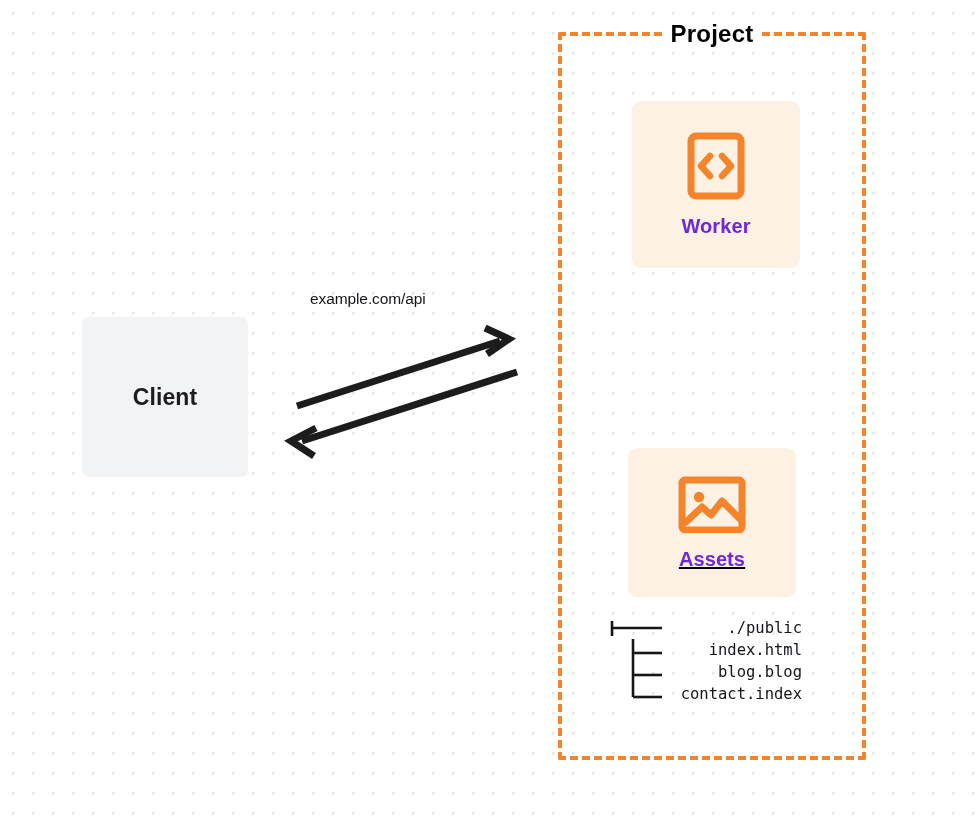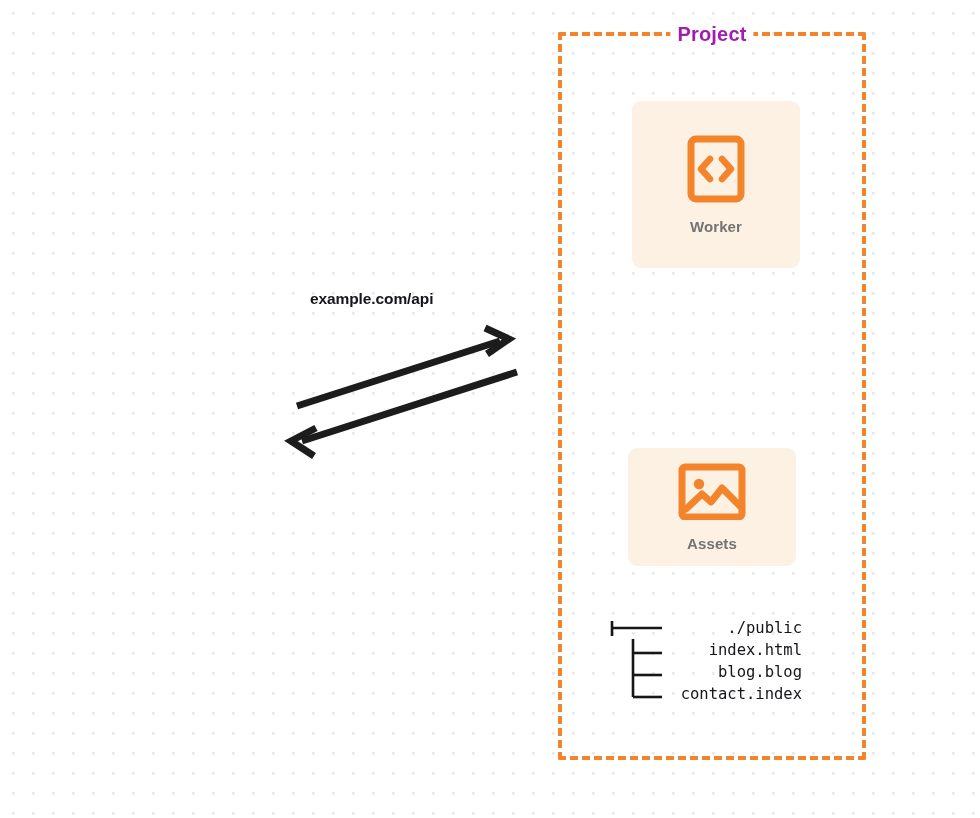--- a/index.html
+++ b/index.html
@@ -44,21 +44,21 @@
     color: #1d1d1f;
     letter-spacing: .1px;
   }
 
   
   #connector-label {
     position: absolute;
     left: 310px;
     top: 290px;
     font-size: 15.5px;
-    font-weight: bold;
+    font-weight: normal;
     color: #15151a;
     letter-spacing: -0.1px;
     white-space: nowrap;
   }
 
   
   #arrows-layer {
     position: absolute;
     left: 0;
     top: 0;
@@ -78,23 +78,23 @@
     box-sizing: border-box;
     border-radius: 2px;
   }
   #project-title {
     position: absolute;
     left: 50%;
     top: -2px;
     transform: translate(-50%, -50%);
     background: #ffffff;
     padding: 0 7px;
-    font-size: 20px;
+    font-size: 24px;
     font-weight: bold;
-    color: #a21caf;
+    color: #000000;
     white-space: nowrap;
     letter-spacing: .2px;
   }
 
   
   .service-card {
     position: absolute;
     background: #fdf1e4;
     border-radius: 9px;
     display: flex;
@@ -105,31 +105,32 @@
   #worker-card {
     left: 632px;
     top: 101px;
     width: 168px;
     height: 167px;
   }
   #assets-card {
     left: 628px;
     top: 448px;
     width: 168px;
-    height: 118px;
+    height: 149px;
+    text-decoration: underline;
   }
   .service-card .card-icon {
     display: block;
     line-height: 0;
     margin-bottom: 15px;
   }
   .service-card .card-label {
-    font-size: 15px;
+    font-size: 20px;
     font-weight: bold;
-    color: #737373;
+    color: #6d28d9;
     letter-spacing: .1px;
   }
 
   
   #file-tree {
     position: absolute;
     left: 600px;
     top: 617px;
     width: 205px;
     height: 88px;
@@ -155,20 +156,23 @@
     top: 0;
     width: 205px;
     height: 88px;
   }
 </style>
 </head>
 <body>
 
 <div id="canvas">
 
+  <div id="client-node">
+    <span class="node-label">Client</span>
+  </div>
 
   <div id="connector-label">example.com/api</div>
 
   <svg id="arrows-layer" viewBox="0 0 980 818" width="980" height="818">
 
     <g>
       <line x1="297" y1="406" x2="500" y2="341" stroke="#1c1c1c" stroke-width="7" stroke-linecap="butt"></line>
       <polyline points="485,328 509,339 487,354" fill="none" stroke="#1c1c1c" stroke-width="7" stroke-linecap="butt" stroke-linejoin="miter"></polyline>
     </g>
 

